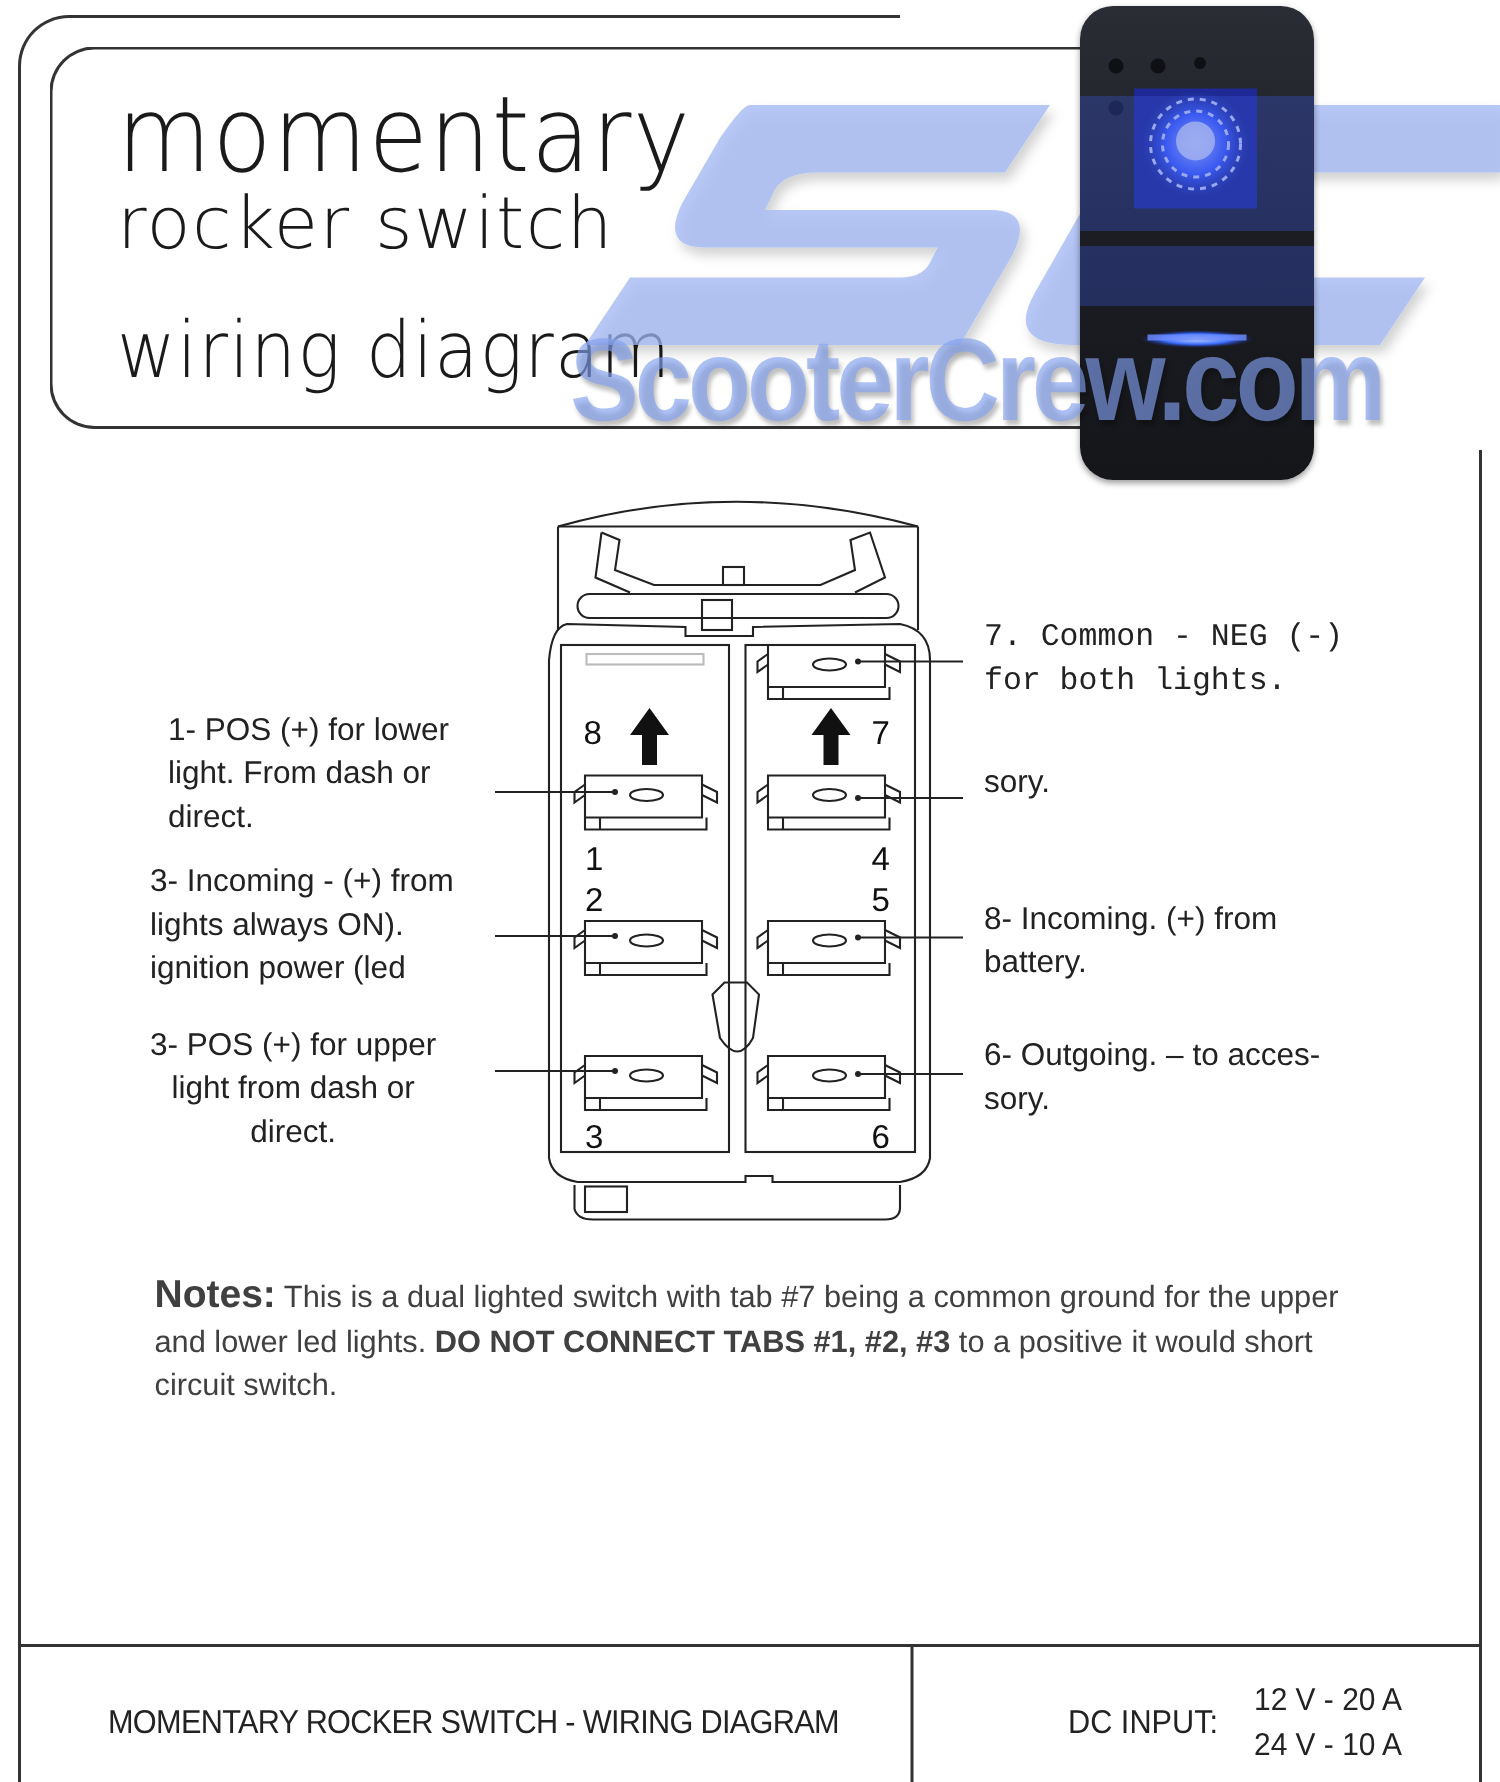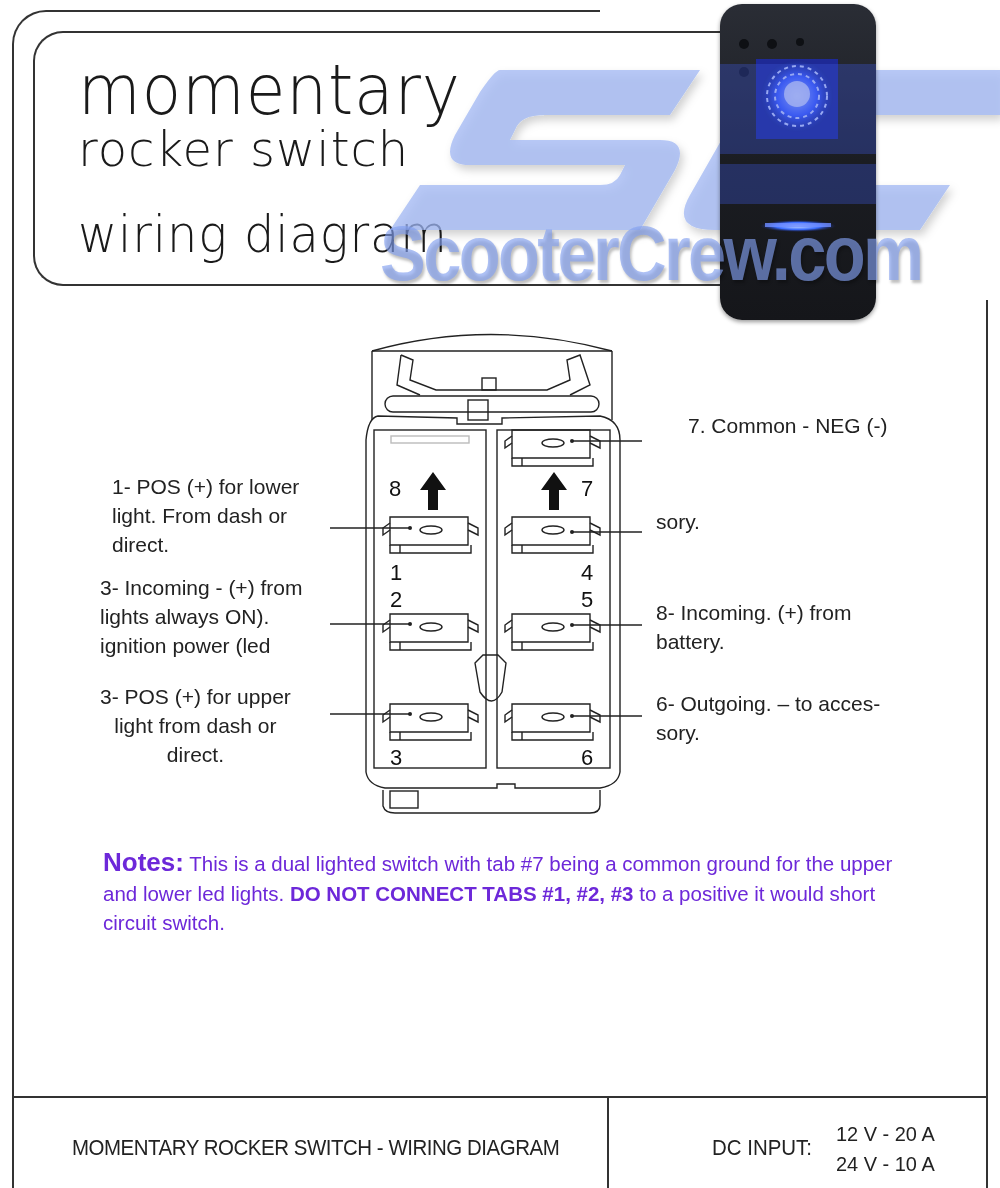--- a/index.html
+++ b/index.html
@@ -25,21 +25,21 @@
 
     .wm-text { position: absolute; left: 380px; top: 208px; font-family: "Liberation Sans", sans-serif; font-weight: bold; font-size: 78px; color: rgba(130,160,240,0.65); letter-spacing: -3px; transform: scaleX(0.88); transform-origin: left top; text-shadow: 2px 3px 3px rgba(0,0,0,0.25); white-space: nowrap; }
 
     
     .diagram { position: absolute; left: 300px; top: 320px; width: 400px; height: 510px; }
 
     .label { position: absolute; font-size: 21px; line-height: 29px; color: #222; }
     .num { position: absolute; font-size: 22px; color: #111; }
 
     
-    .notes { position: absolute; left: 103px; top: 848px; width: 810px; font-size: 20.5px; line-height: 29.5px; color: #6d28d9; font-family: "Liberation Sans", sans-serif; }
+    .notes { position: absolute; left: 103px; top: 848px; width: 810px; font-size: 20.5px; line-height: 29.5px; color: #404040; font-family: "Liberation Sans", sans-serif; }
     .notes .head { font-weight: bold; font-size: 26px; }
     .notes .bold { font-weight: bold; }
     .notes p { margin: 0 0 29px 0; }
 
     
     .footer-top { position: absolute; left: 12px; top: 1096px; width: 976px; height: 2px; background: #333; }
     .footer-div { position: absolute; left: 607px; top: 1096px; width: 2px; height: 92px; background: #333; }
     .footer-title { position: absolute; left: 72px; top: 1135px; font-size: 22px; letter-spacing: -0.5px; color: #222; transform: scaleX(0.93); transform-origin: left top; white-space: nowrap; }
     .dc-label { position: absolute; left: 712px; top: 1135px; font-size: 22px; color: #222; transform: scaleX(0.93); transform-origin: left top; }
     .dc-val { position: absolute; left: 836px; font-size: 21px; color: #222; transform: scaleX(0.95); transform-origin: left top; white-space: nowrap; }
@@ -234,22 +234,23 @@
   <div>3- Incoming - (+) from</div>
   <div>lights always ON).</div>
   <div>ignition power (led</div>
 </div>
 <div class="label" style="left:100px;top:682px;text-align:center;">
   <div>3- POS (+) for upper</div>
   <div>light from dash or</div>
   <div>direct.</div>
 </div>
 
-<div class="label" style="left:688px;top:411px;">
+<div class="label" style="left:656px;top:411px;font-family:Liberation Mono, monospace;">
   <div>7. Common - NEG (-)</div>
+  <div>for both lights.</div>
 </div>
 <div class="label" style="left:656px;top:507px;">
   <div>sory.</div>
 </div>
 <div class="label" style="left:656px;top:598px;">
   <div>8- Incoming. (+) from</div>
   <div>battery.</div>
 </div>
 <div class="label" style="left:656px;top:689px;">
   <div>6- Outgoing. – to acces-</div>

